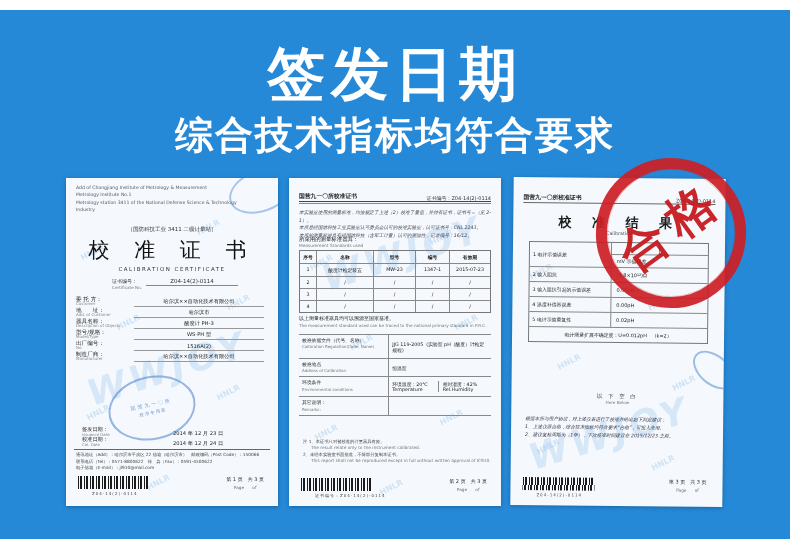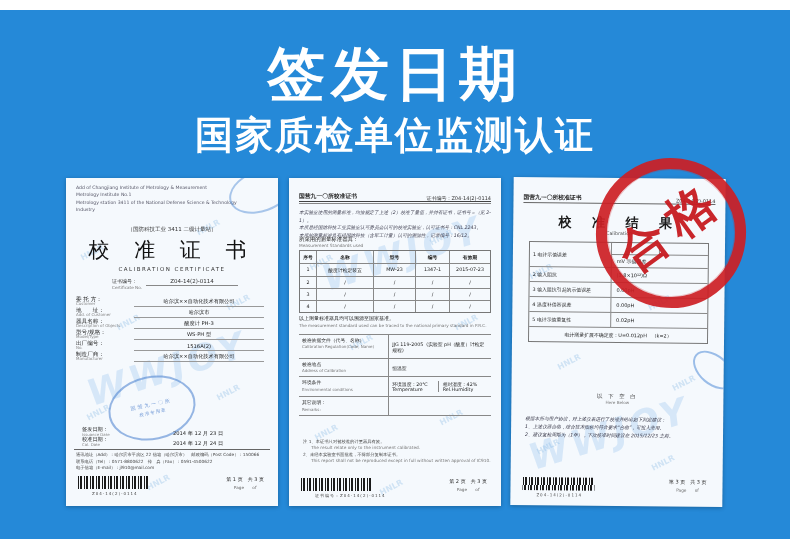--- a/index.html
+++ b/index.html
@@ -125,21 +125,21 @@
     transform:rotate(8deg); box-shadow:inset 0 0 0 1px rgba(204,30,36,.25); }
   #red-stamp .txt { position:absolute; left:-14px; top:36px; width:178px; text-align:center;
     transform:rotate(-36deg); font-size:48px; font-weight:900; letter-spacing:10px; color:rgba(198,26,32,.95); }
 </style>
 </head>
 <body>
 
 <div class="bg"></div>
 
 <div class="hero-title">签发日期</div>
-<div class="hero-sub">国家质检单位监测认证</div>
+<div class="hero-sub">综合技术指标均符合要求</div>
 
 <div class="cert" id="cert1">
   <span class="wm" style="left:14px;top:70px">HNLR</span>
   <span class="wm" style="left:130px;top:45px">HNLR</span>
   <span class="wm" style="left:50px;top:140px">HNLR</span>
   <span class="wm" style="left:160px;top:120px">HNLR</span>
   <span class="wm" style="left:20px;top:230px">HNLR</span>
   <span class="wm" style="left:150px;top:210px">HNLR</span>
   <span class="wm" style="left:80px;top:300px">HNLR</span>
   <span class="wm-large" style="left:18px;top:170px">WWJOY</span>

